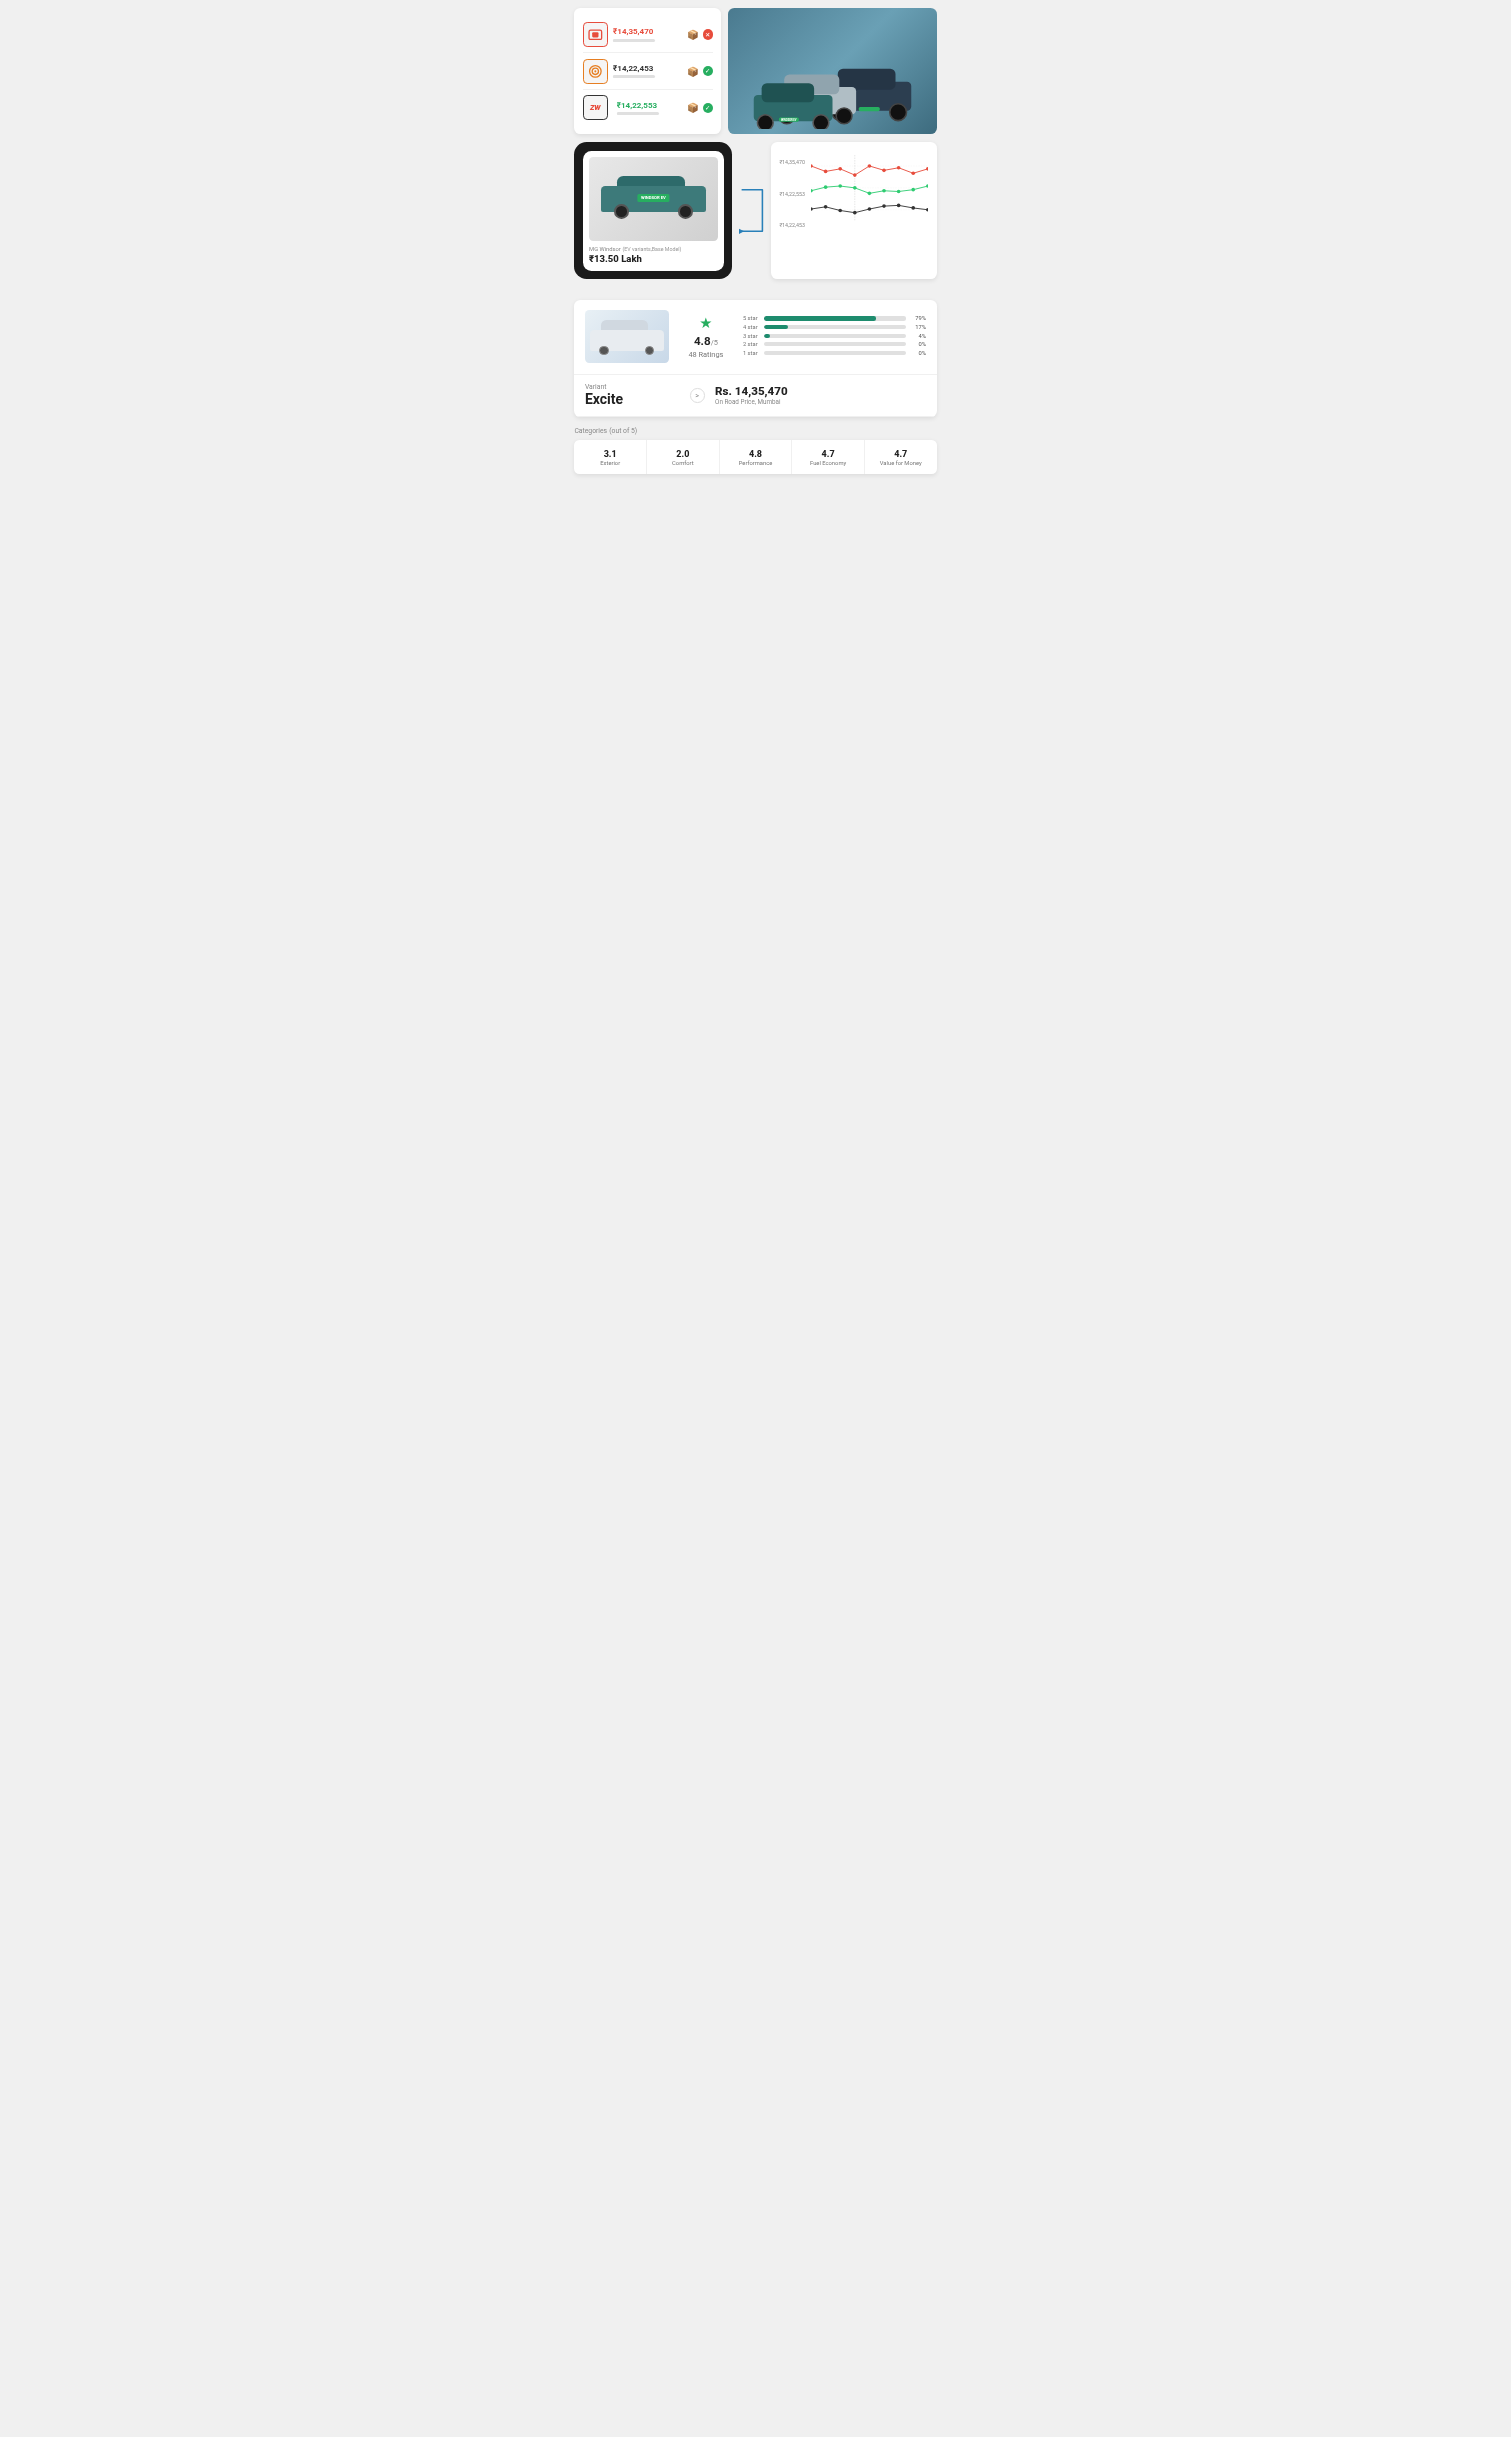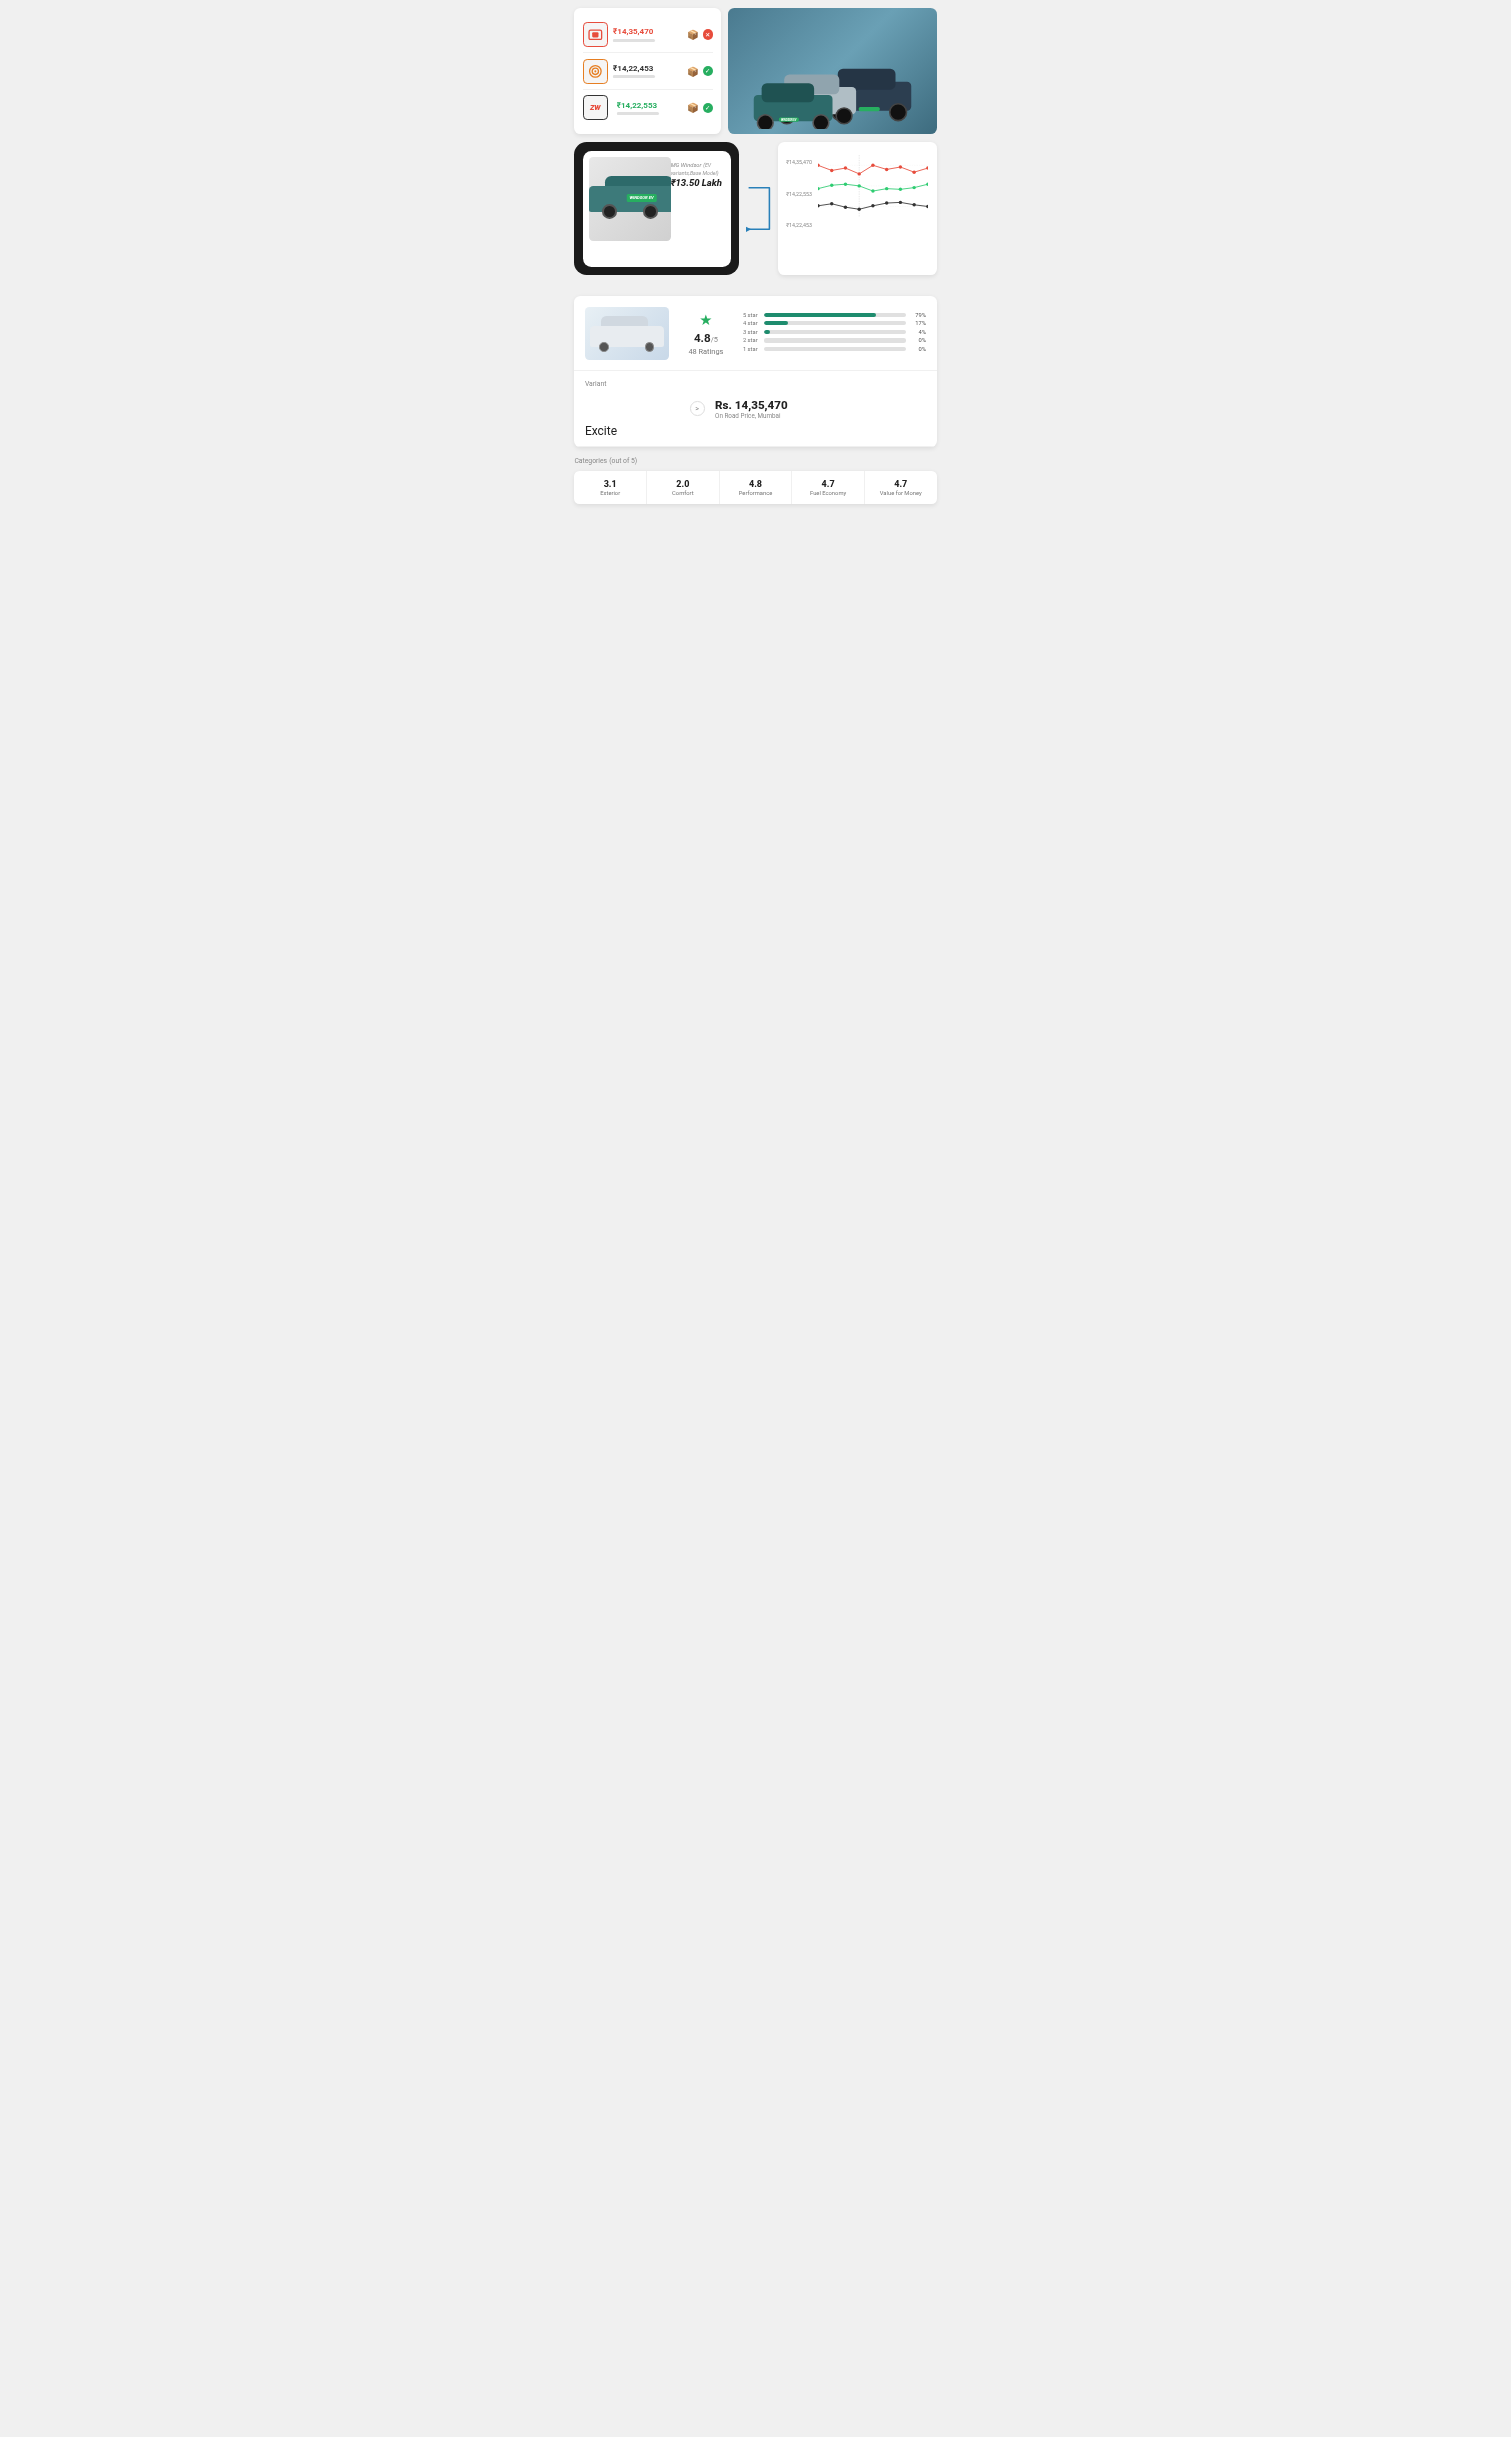--- a/index.html
+++ b/index.html
@@ -126,23 +126,22 @@
       padding: 8.4px;
       position: relative;
       overflow: visible;
     }
     .car-showcase-inner {
       background: white;
       border-radius: 8.4px;
       padding: 6.3px;
       min-height: 116px;
       display: flex;
-      flex-direction: row;
+      flex-direction: column;
       justify-content: space-between;
-      font-style: italic;
     }
     .car-showcase-img {
       width: 100%;
       height: 84px;
       background: linear-gradient(135deg, #e8e8e8, #d0d0d0);
       border-radius: 4.2px;
       display: flex;
       align-items: center;
       justify-content: center;
       position: relative;
@@ -361,21 +360,21 @@
     .variant-row {
       display: flex;
       align-items: center;
       padding: 8.4px 10.5px;
       border-bottom: 0.5px solid #f0f0f0;
     }
     .variant-left {
       flex: 0 0 105px;
     }
     .variant-label { font-size: 6.8px; color: #888; }
-    .variant-name { font-size: 12px; font-weight: 400; color: #222; margin-top: 36px; }
+    .variant-name { font-size: 14px; font-weight: 700; color: #222; }
     .variant-arrow {
       width: 14.7px;
       height: 14.7px;
       display: flex;
       align-items: center;
       justify-content: center;
       border: 0.5px solid #ddd;
       border-radius: 50%;
       color: #888;
       font-size: 7.4px;

